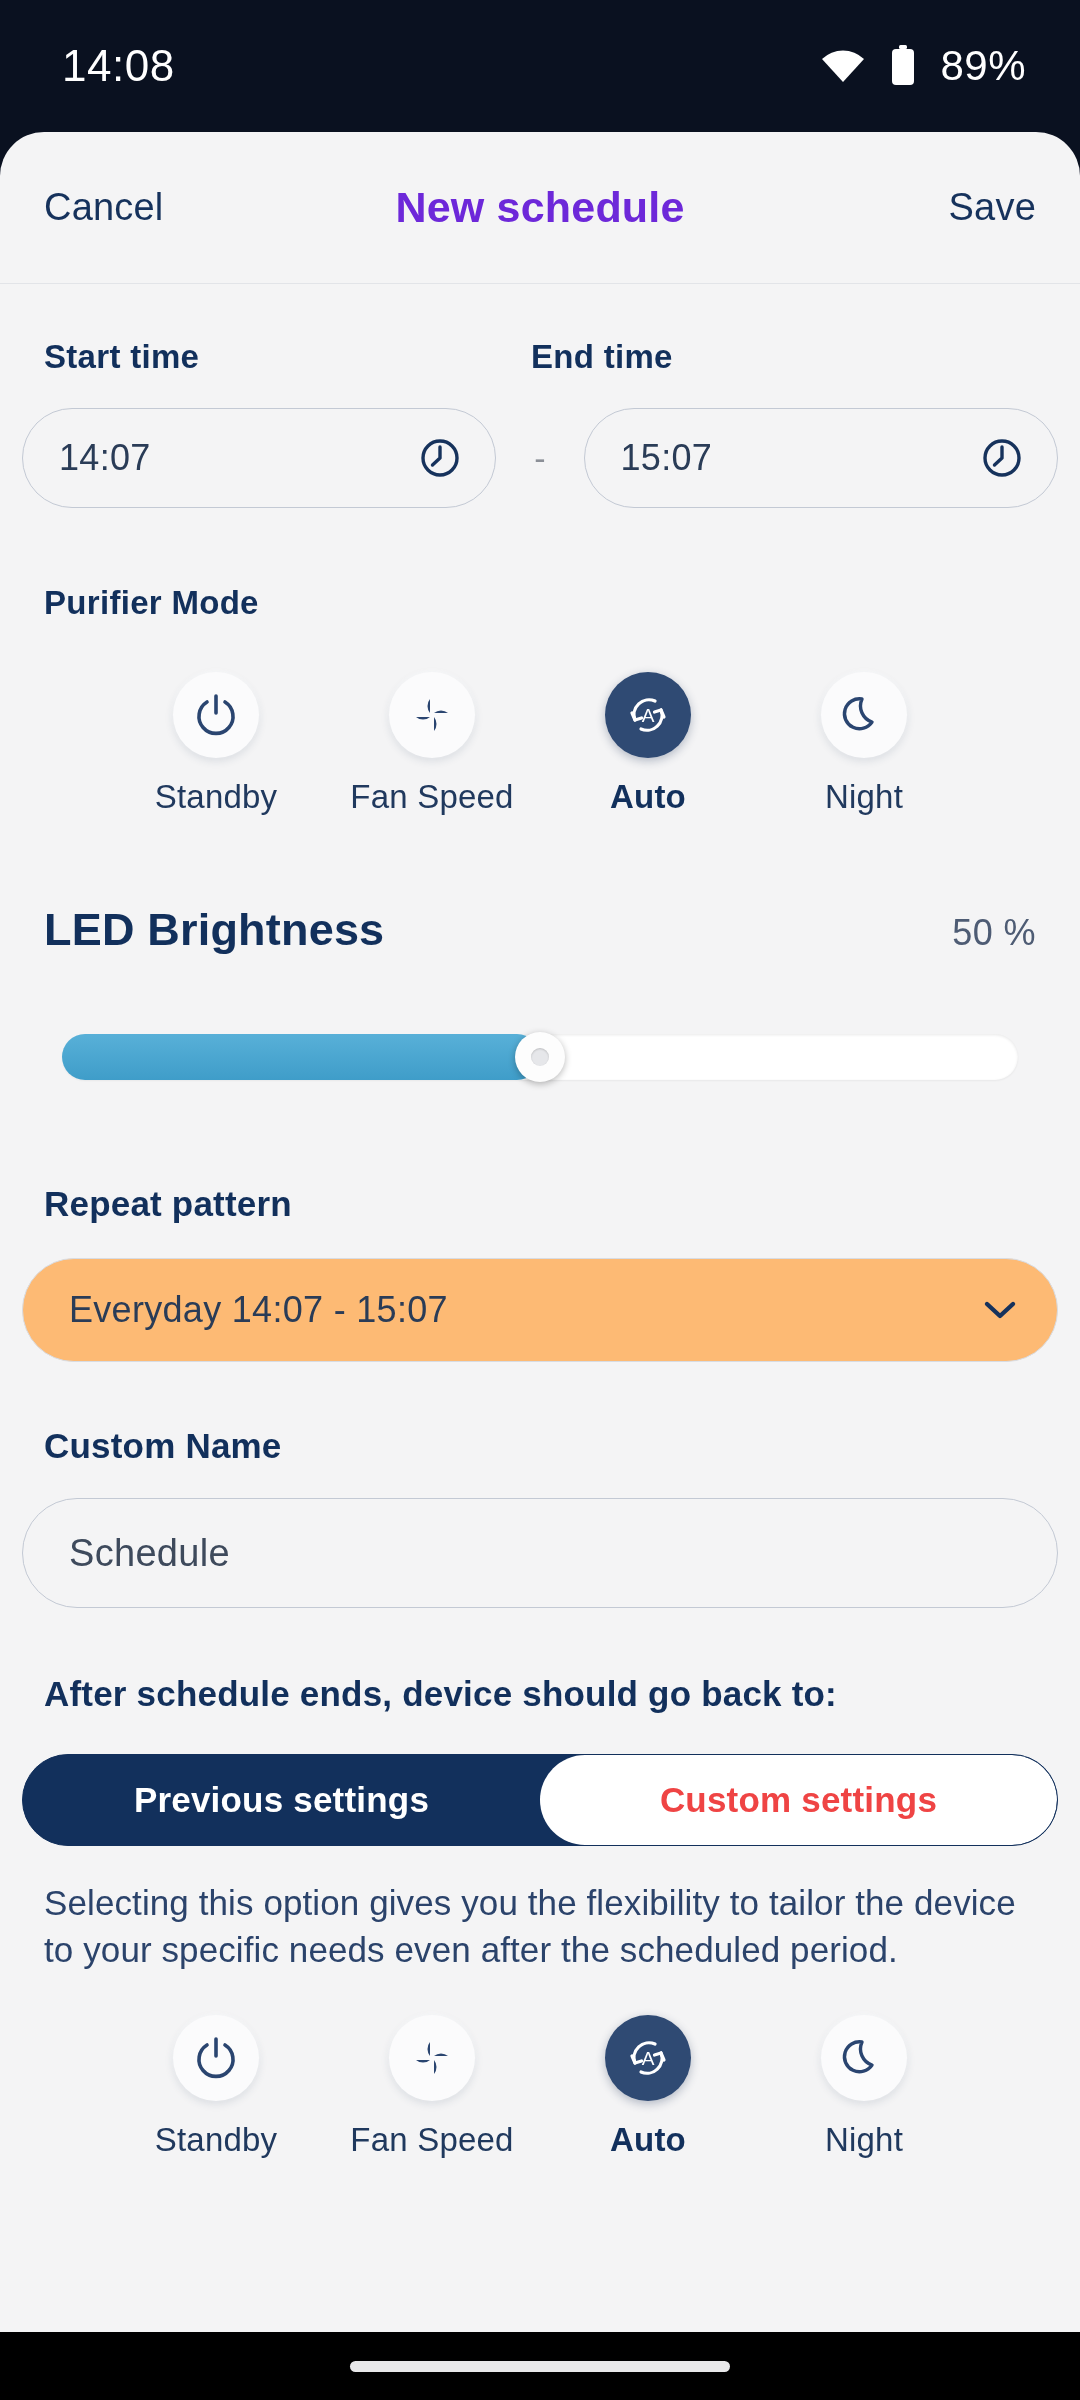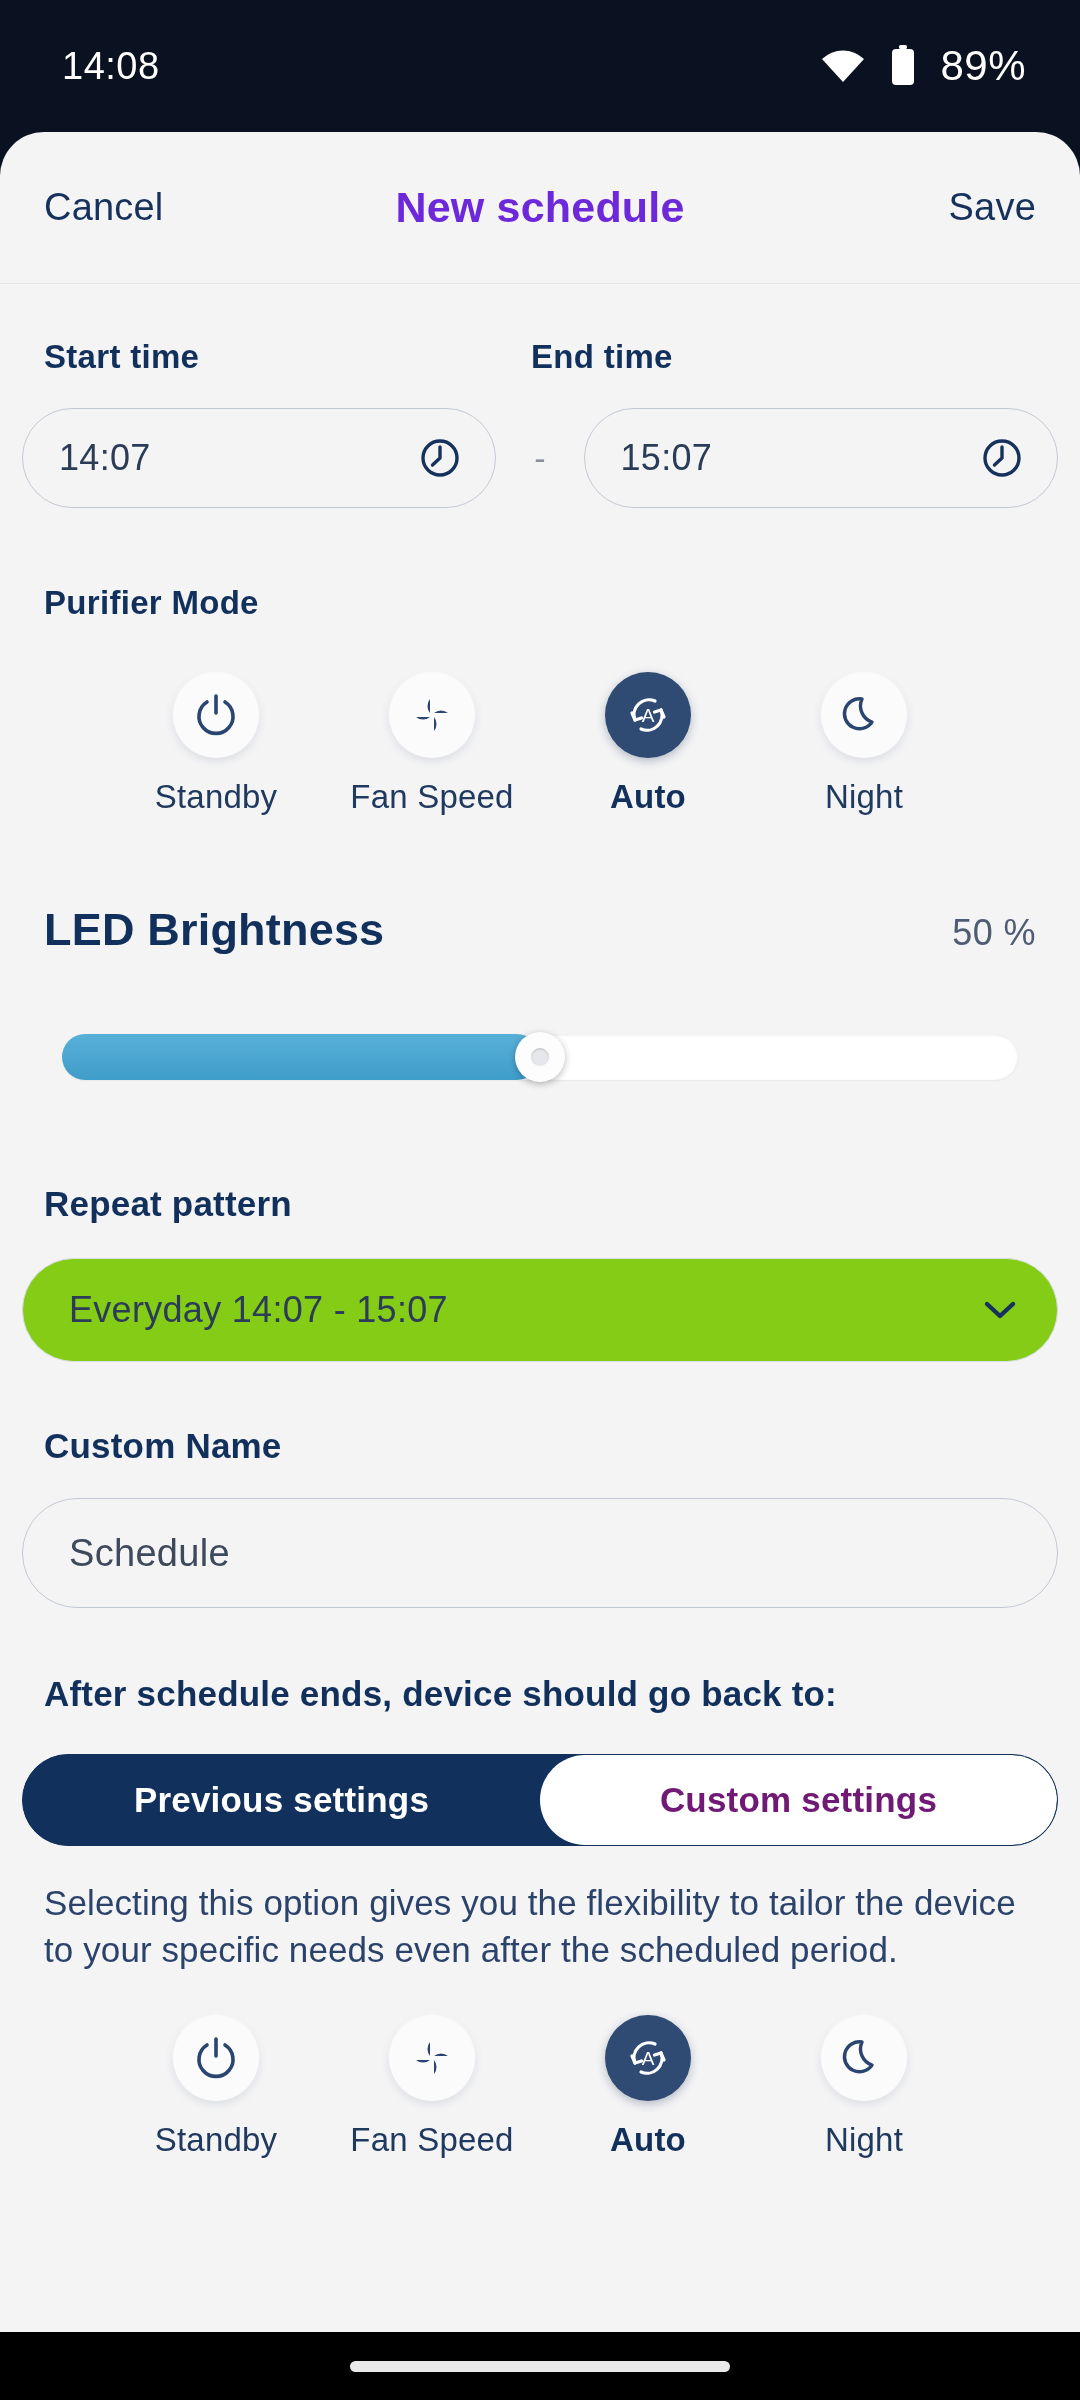--- a/index.html
+++ b/index.html
@@ -10,21 +10,21 @@
     overflow: hidden;
   }
   .phone { position: relative; width: 1080px; height: 2400px; background: #0a1120; }
 
   
   .statusbar {
     position: absolute; top: 0; left: 0; width: 1080px; height: 132px;
     display: flex; align-items: center; justify-content: space-between;
     padding: 0 54px 0 62px; color: #ffffff;
   }
-  .status-time { font-size: 38px; letter-spacing: 0.5px; }
+  .status-time { font-size: 44px; letter-spacing: 0.5px; }
   .status-right { display: flex; align-items: center; gap: 24px; }
   .wifi-icon { width: 46px; height: 36px; display: block; }
   .battery-icon { width: 26px; height: 42px; display: block; }
   .status-batt { font-size: 42px; letter-spacing: 0.5px; }
 
   
   .sheet {
     position: absolute; top: 132px; left: 0; width: 1080px; height: 2268px;
     background: #f4f4f5;
     border-top-left-radius: 44px; border-top-right-radius: 44px;
@@ -125,21 +125,21 @@
     background: #e6e7ea; box-shadow: inset 0 1px 2px rgba(0,0,0,0.18);
   }
 
   
   .field-label {
     font-size: 35px; font-weight: bold; color: #12305c;
     letter-spacing: 0.2px; padding-left: 22px;
   }
   .dropdown {
     margin-top: 34px; height: 104px;
-    background: #84cc16; border: 1px solid #d8dce3; border-radius: 52px;
+    background: #fdba74; border: 1px solid #d8dce3; border-radius: 52px;
     display: flex; align-items: center; justify-content: space-between;
     padding: 0 40px 0 46px;
   }
   .dropdown-value { font-size: 36px; color: #2a3c57; letter-spacing: 0.3px; }
   .chevron-icon { width: 34px; height: 22px; display: block; }
 
   .text-field {
     margin-top: 32px; height: 110px;
     border: 1.5px solid #c3c9d4; border-radius: 55px;
     background: transparent;
@@ -156,21 +156,21 @@
     margin-top: 40px; height: 92px; display: flex;
     border-radius: 46px; overflow: hidden;
     background: #12305c; border: 1px solid #12305c;
   }
   .seg {
     flex: 1; display: flex; align-items: center; justify-content: center;
     font-size: 35px; font-weight: bold; letter-spacing: 0.2px;
   }
   .seg.active { background: #12305c; color: #ffffff; }
   .seg.inactive {
-    background: #ffffff; color: #701a75;
+    background: #ffffff; color: #ef4444;
     border-radius: 46px;
     text-align: center;
   }
 
   .desc {
     margin-top: 34px; padding: 0 22px;
     font-size: 35px; line-height: 1.33; color: #2b436b; letter-spacing: 0.1px;
   }
 
   .mode-row.bottom { margin-top: 42px; }

